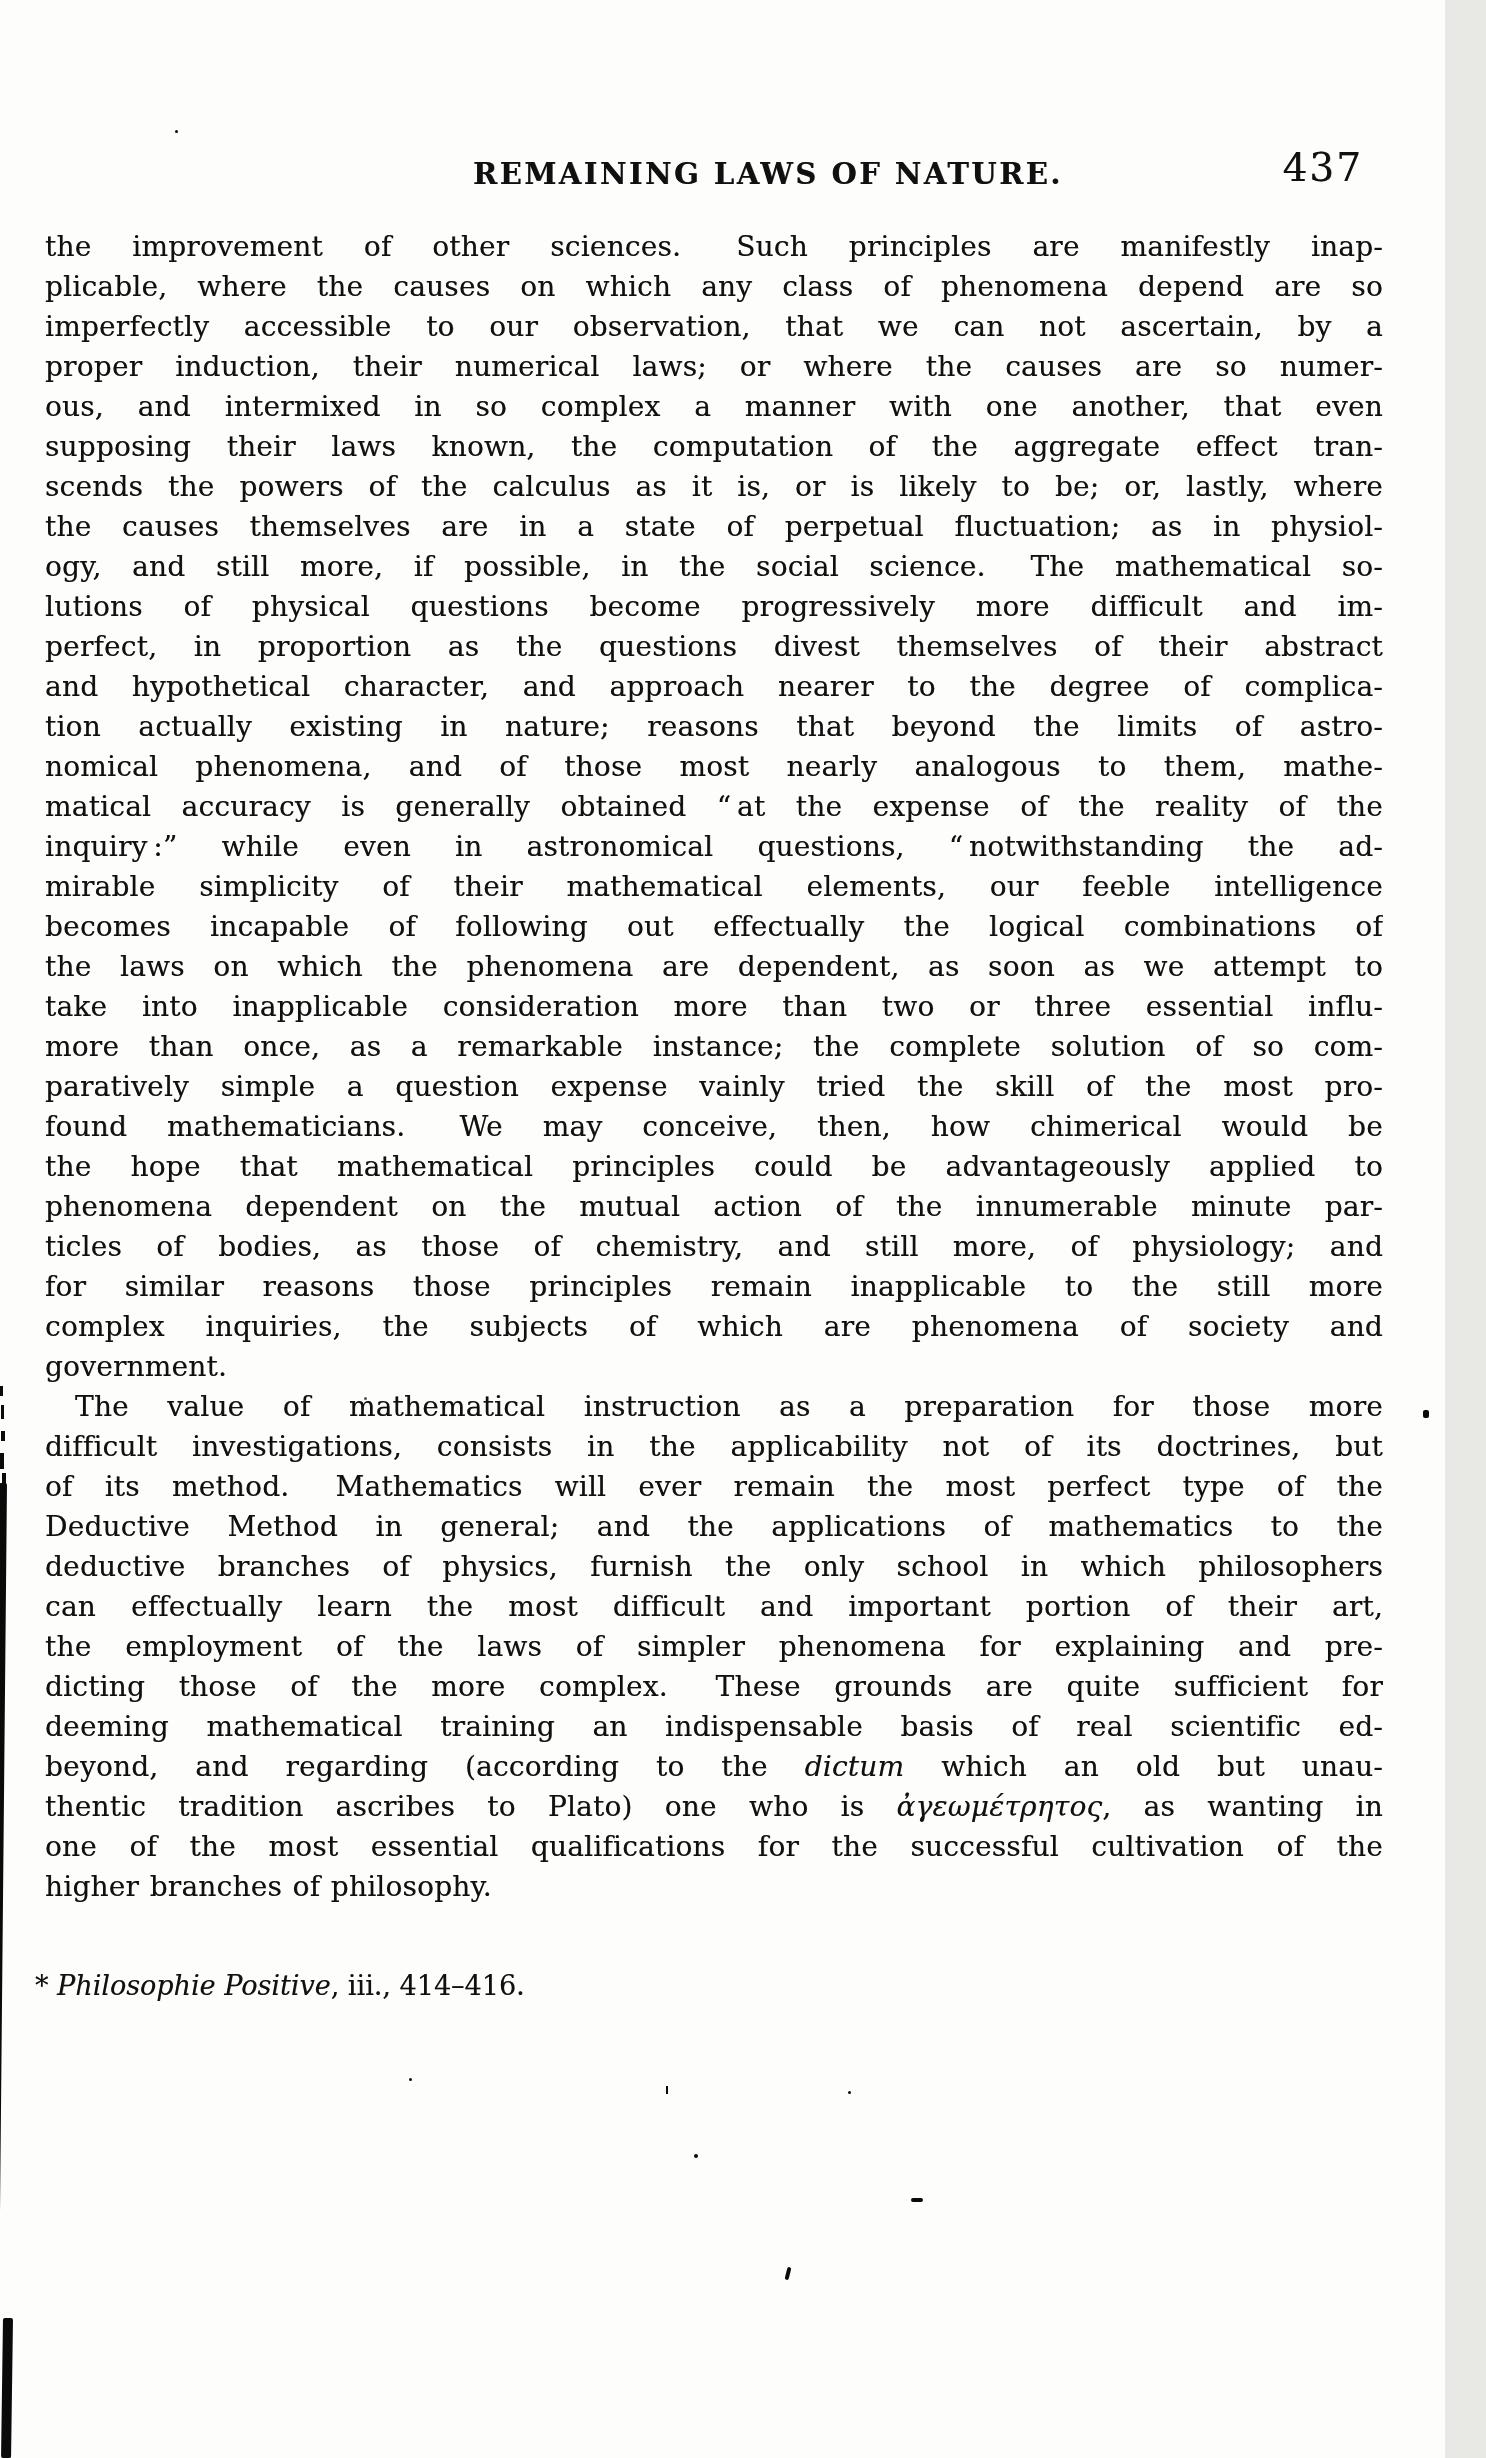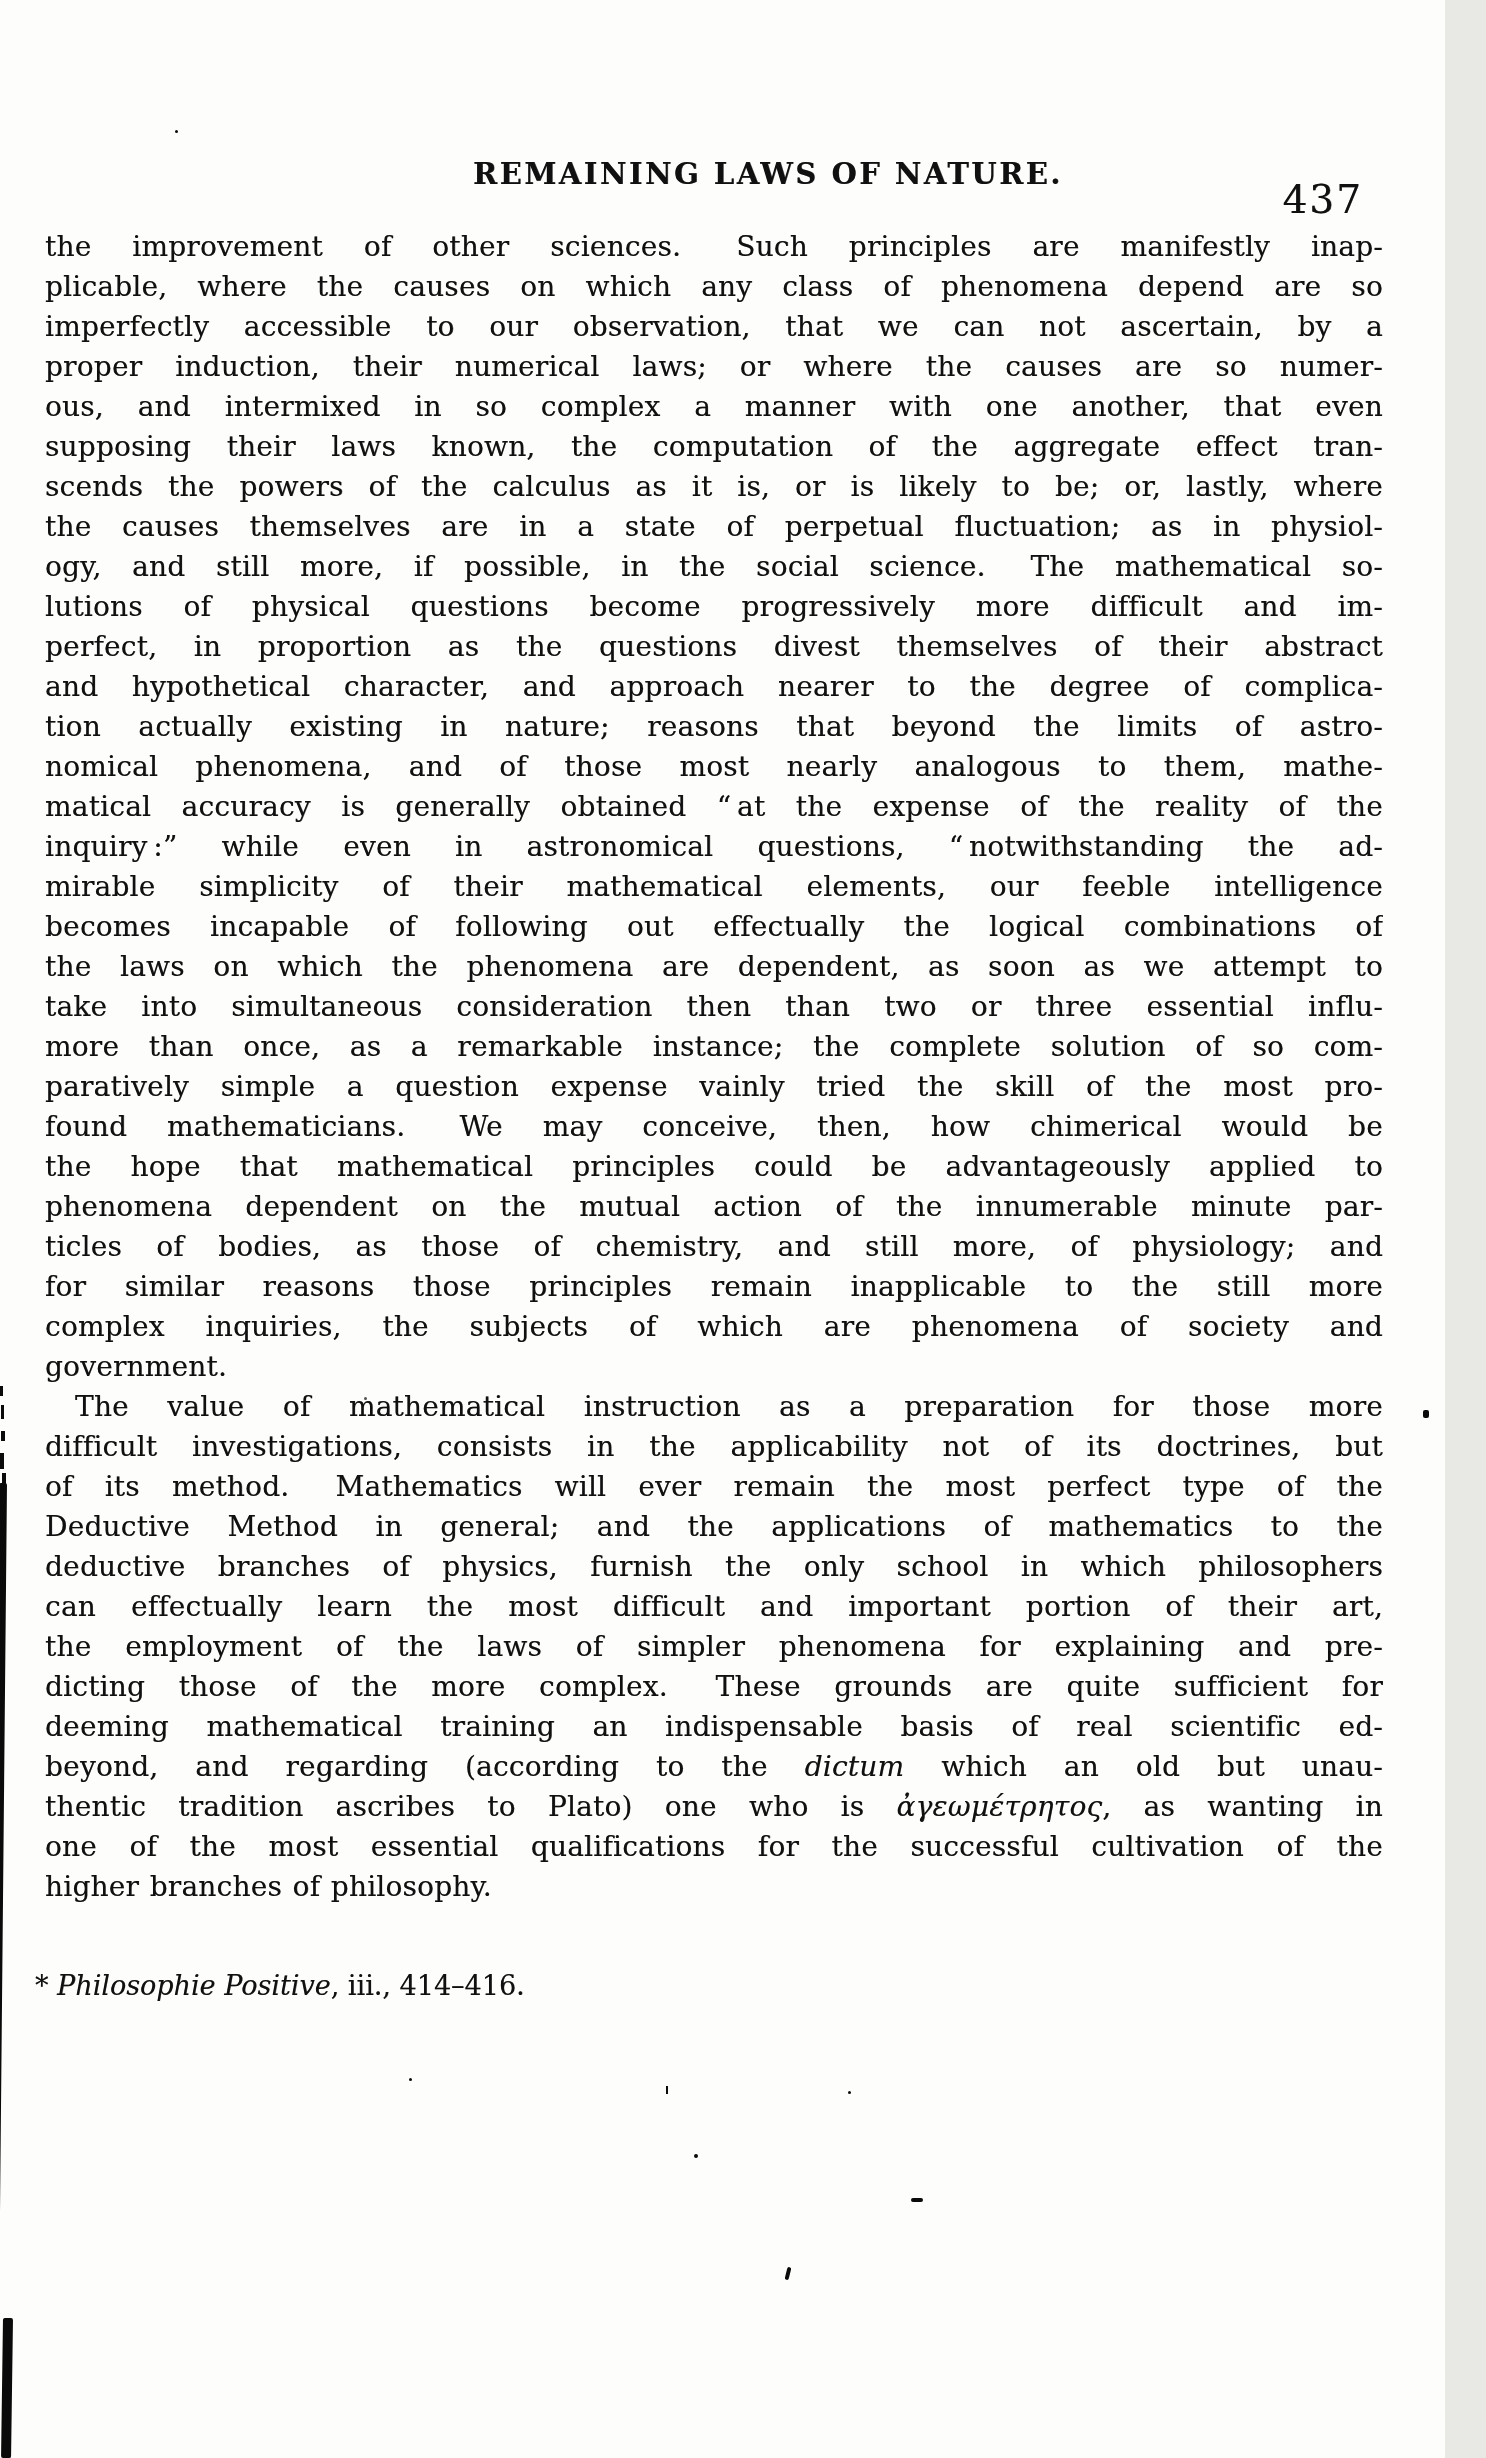--- a/index.html
+++ b/index.html
@@ -15,21 +15,20 @@
   .running-header{position:absolute;top:151px;left:45px;width:1338px;height:50px;}
   .header-title{
     position:absolute;left:723px;top:6px;transform:translateX(-50%);
     font-size:29px;font-weight:700;letter-spacing:2.5px;white-space:nowrap;
     text-shadow:0.4px 0.3px 0 rgba(10,10,10,0.55);
   }
   .page-number{
     position:absolute;right:20px;top:-6px;
     font-size:39px;font-weight:400;letter-spacing:2px;
     text-shadow:0.4px 0.3px 0 rgba(10,10,10,0.55);
-    margin-top:32px;
   }
   
   .body-text{position:absolute;top:227px;left:45px;width:1338px;}
   .tl{
     height:40px;line-height:40px;overflow:hidden;
     font-size:28px;letter-spacing:0.2px;word-spacing:1.5px;
     text-align:justify;text-align-last:justify;
     text-shadow:0.3px 0.2px 0 rgba(10,10,10,0.5);
     white-space:normal;
   }
@@ -84,21 +83,21 @@
       <div class="tl"><span>lutions of physical questions become progressively more difficult and im-</span></div>
       <div class="tl"><span>perfect, in proportion as the questions divest themselves of their abstract</span></div>
       <div class="tl"><span>and hypothetical character, and approach nearer to the degree of complica-</span></div>
       <div class="tl"><span>tion actually existing in nature; reasons that beyond the limits of astro-</span></div>
       <div class="tl"><span>nomical phenomena, and of those most nearly analogous to them, mathe-</span></div>
       <div class="tl"><span>matical accuracy is generally obtained “ at the expense of the reality of the</span></div>
       <div class="tl"><span>inquiry :” while even in astronomical questions, “ notwithstanding the ad-</span></div>
       <div class="tl"><span>mirable simplicity of their mathematical elements, our feeble intelligence</span></div>
       <div class="tl"><span>becomes incapable of following out effectually the logical combinations of</span></div>
       <div class="tl"><span>the laws on which the phenomena are dependent, as soon as we attempt to</span></div>
-      <div class="tl"><span>take into simultaneous consideration then than two or three essential influ-</span></div>
+      <div class="tl"><span>take into inapplicable consideration more than two or three essential influ-</span></div>
       <div class="tl"><span>more than once, as a remarkable instance; the complete solution of so com-</span></div>
       <div class="tl"><span>paratively simple a question expense vainly tried the skill of the most pro-</span></div>
       <div class="tl"><span>found mathematicians.  We may conceive, then, how chimerical would be</span></div>
       <div class="tl"><span>the hope that mathematical principles could be advantageously applied to</span></div>
       <div class="tl"><span>phenomena dependent on the mutual action of the innumerable minute par-</span></div>
       <div class="tl"><span>ticles of bodies, as those of chemistry, and still more, of physiology; and</span></div>
       <div class="tl"><span>for similar reasons those principles remain inapplicable to the still more</span></div>
       <div class="tl"><span>complex inquiries, the subjects of which are phenomena of society and</span></div>
       <div class="tl flush"><span>government.</span></div>
       <div class="tl indent"><span>The value of mathematical instruction as a preparation for those more</span></div>

